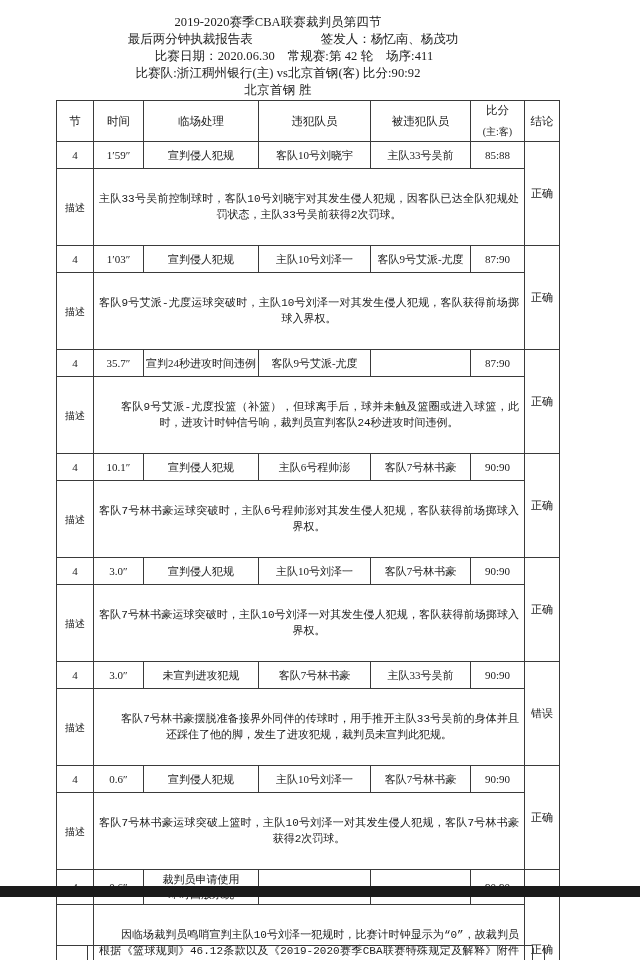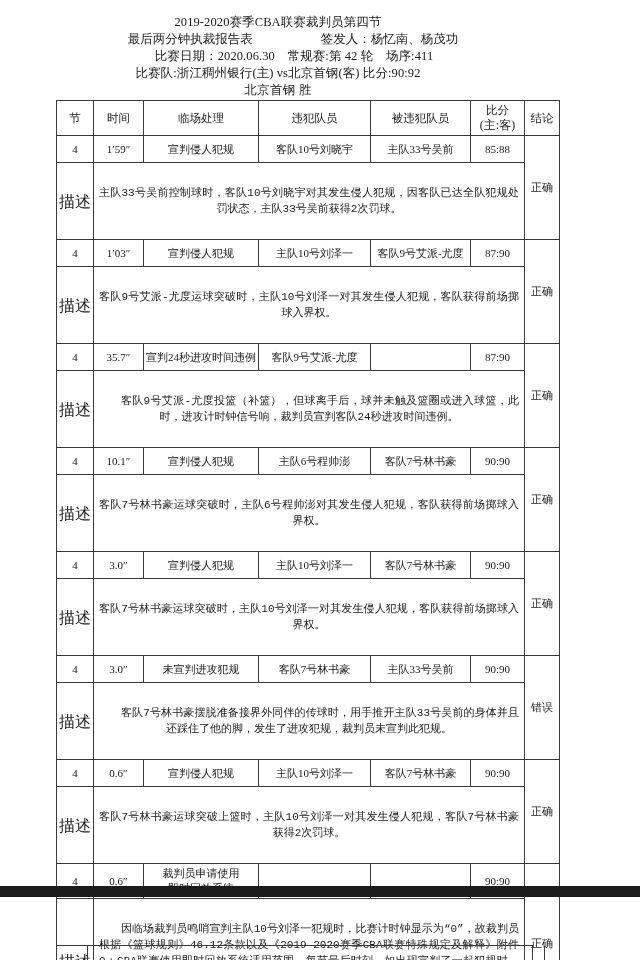--- a/index.html
+++ b/index.html
@@ -74,29 +74,30 @@
   .c-concl   { width: 35px; }
 
   .rtable thead td {
     height: 30px;
     font-size: 11.5px;
   }
   .hdr-two {
     line-height: 13px;
   }
   .hdr-two small {
-    font-size: 12px;
+    font-size: 10px;
     display: block;
+    margin-top: 6px;
   }
 
   .row-event td {
     height: 22px;
   }
   .row-desc td.desc-label {
-    font-size: 16px;
+    font-size: 10px;
   }
   .row-desc td.desc-text {
     text-align: justify;
     text-align-last: center;
     text-justify: inter-ideograph;
     padding: 22px 5px;
     line-height: 16px;
     font-size: 11px;
     font-family: Liberation Mono, monospace;
   }

